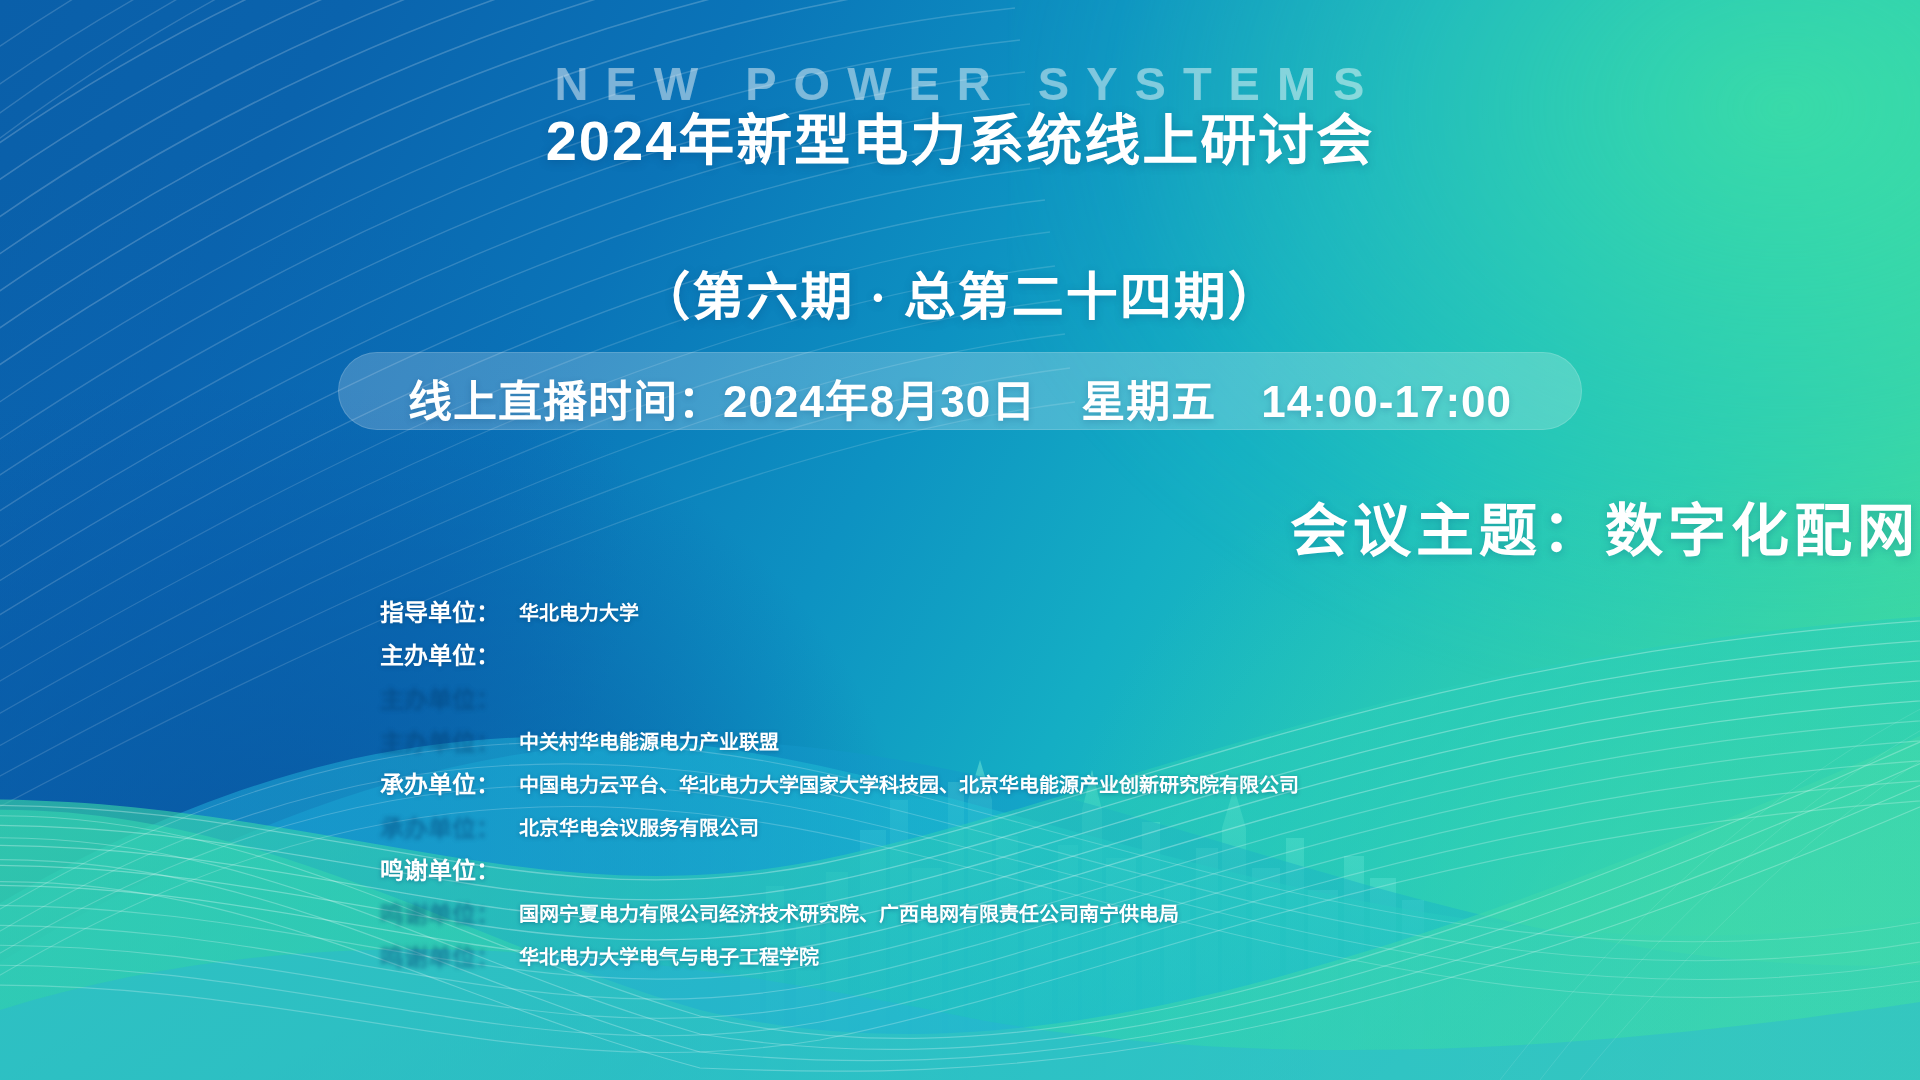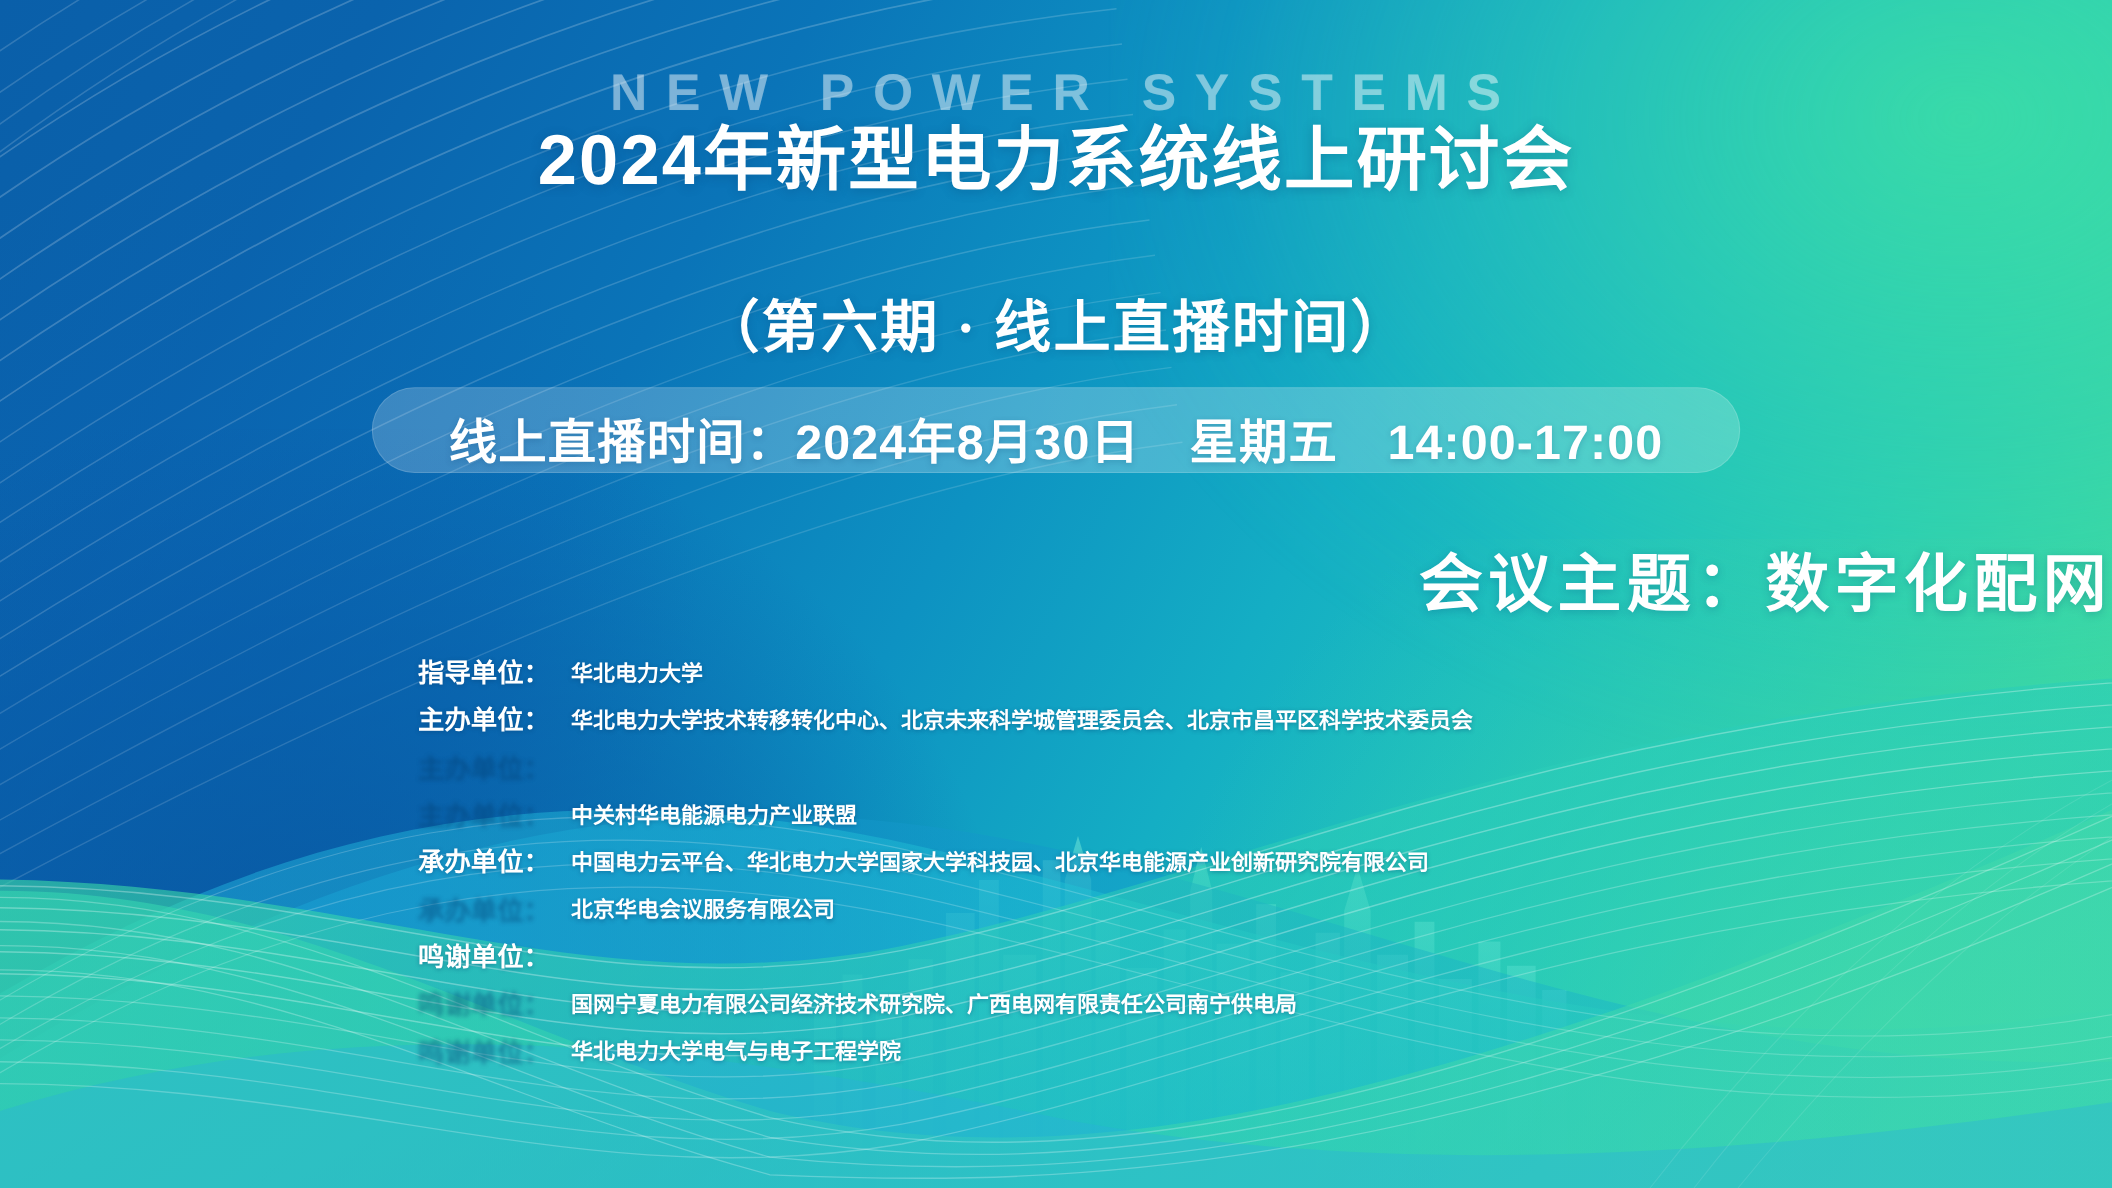--- a/index.html
+++ b/index.html
@@ -73,21 +73,21 @@
     letter-spacing:17px;
     color:rgba(255,255,255,.40);
     text-shadow:0 0 1px rgba(255,255,255,.12);
     white-space:nowrap;
     padding-left:16px;
   }
 
   .title{
     position:absolute; top:112px; left:0; right:0;
     text-align:center;
-    font-size:64px;
+    font-size:56px;
     line-height:1.05;
     font-weight:900;
     color:#ffffff;
     letter-spacing:2px;
     white-space:nowrap;
     text-shadow:0 2px 10px rgba(3,60,110,.30);
   }
 
   .issue{
     position:absolute; top:255px; left:0; right:0;
@@ -314,38 +314,37 @@
       </g>
     </svg>
   </div>
 
   <div class="content">
 
     <div class="eyebrow">NEW POWER SYSTEMS</div>
 
     <h1 class="title">2024年新型电力系统线上研讨会</h1>
 
-    <div class="issue">（第六期 · 线上直播时间）</div>
+    <div class="issue">（第六期 · 总第二十四期）</div>
 
     <div class="timepill">
       <span class="txt">线上直播时间：2024年8月30日　星期五　14:00-17:00</span>
     </div>
 
     <div class="theme">会议主题：数字化配网</div>
 
     <div class="orgs">
 
       <div class="org-row">
         <span class="org-label">指导单位：</span>
         <span class="org-value">华北电力大学</span>
       </div>
 
       <div class="org-row">
         <span class="org-label">主办单位：</span>
-        <span class="org-value">华北电力大学技术转移转化中心、北京未来科学城管理委员会、北京市昌平区科学技术委员会</span>
       </div>
       <div class="org-row">
         <span class="org-label indent">主办单位：</span>
       </div>
       <div class="org-row">
         <span class="org-label indent">主办单位：</span>
         <span class="org-value">中关村华电能源电力产业联盟</span>
       </div>
 
       <div class="org-row">

